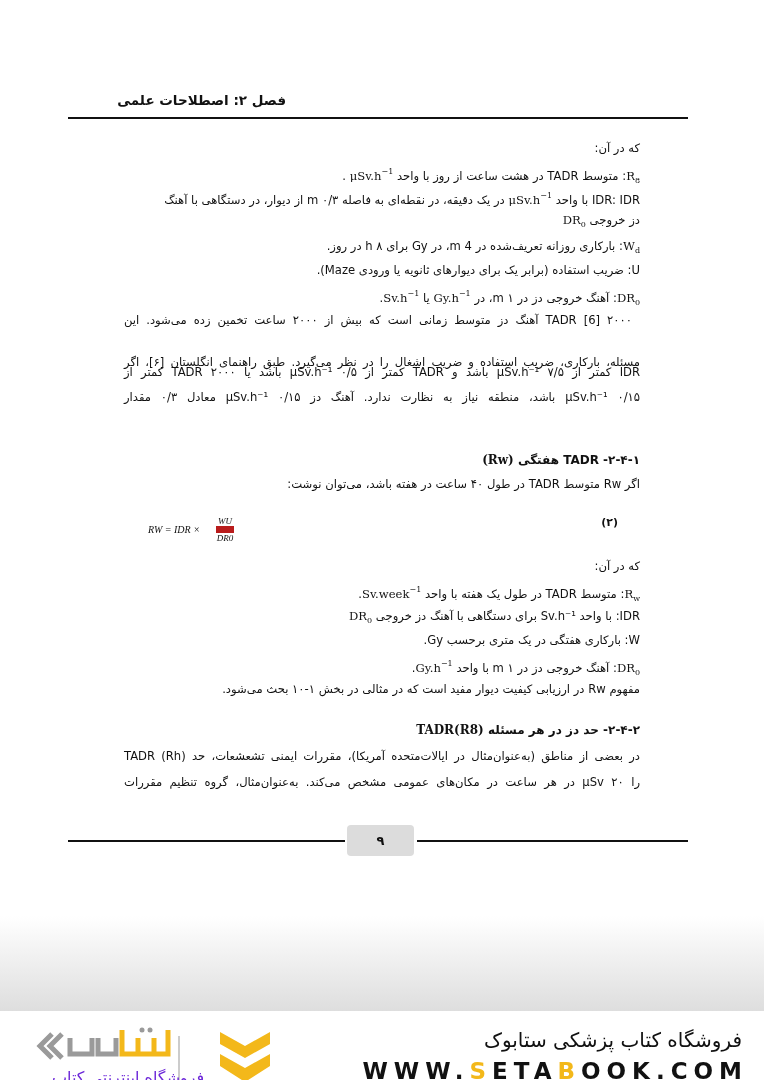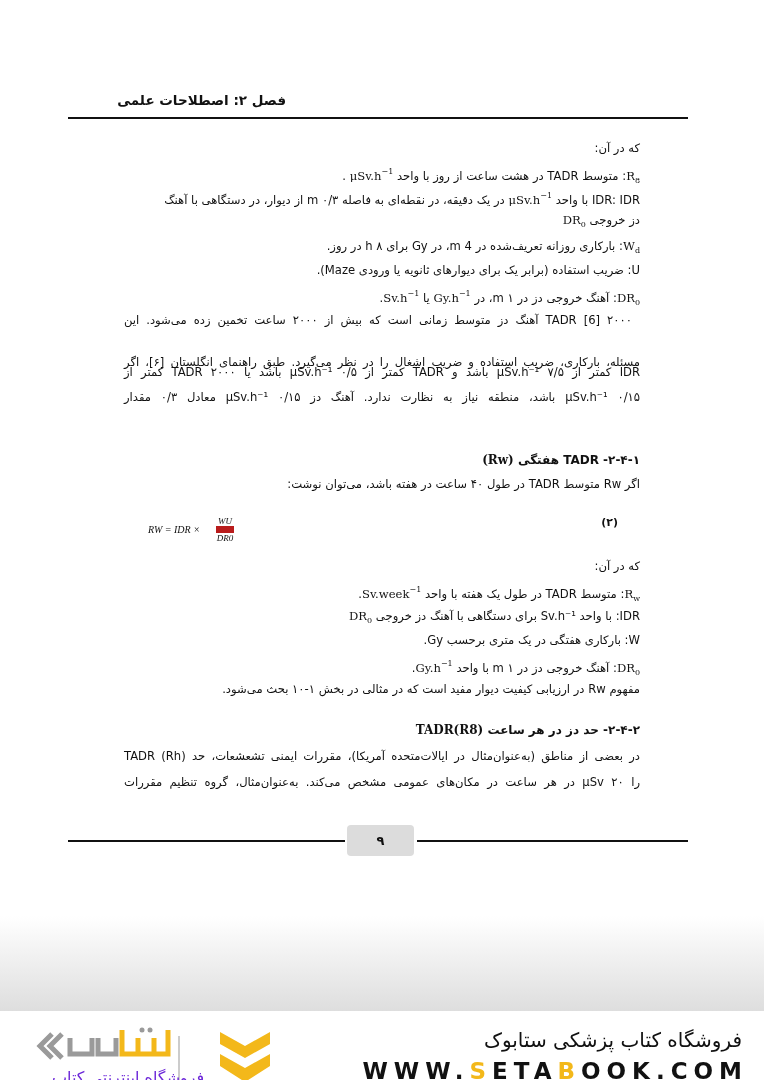--- a/index.html
+++ b/index.html
@@ -107,21 +107,21 @@
 
   <div class="line" style="top:640px;">
     <span class="math">DR<sub>0</sub></span><span>: آهنگ خروجی دز در ۱ m با واحد</span>
     <span class="math"><span>Gy.h</span><sup>−1</sup></span><span>.</span>
   </div>
 
   <div class="line" style="top:665px;">مفهوم Rw در ارزیابی کیفیت دیوار مفید است که در مثالی در بخش ۱-۱۰ بحث می‌شود.</div>
 
   <div class="line heading" style="top:706px;">
     <span>۲-۴-۲-</span>
-    <span>حد دز در هر ساعت</span>
+    <span>حد دز در هر مسئله</span>
     <span class="math">TADR(R8)</span>
   </div>
   <div class="line full" style="top:732px;">در بعضی از مناطق (به‌عنوان‌مثال در ایالات‌متحده آمریکا)، مقررات ایمنی تشعشعات، حد TADR (Rh)</div>
   <div class="line full" style="top:758px;">را ۲۰ μSv در هر ساعت در مکان‌های عمومی مشخص می‌کند. به‌عنوان‌مثال، گروه تنظیم مقررات</div>
 
   <div class="footer-rule-left"></div>
   <div class="page-num-box">۹</div>
   <div class="footer-rule-right"></div>
 
   <div class="shade"></div>

